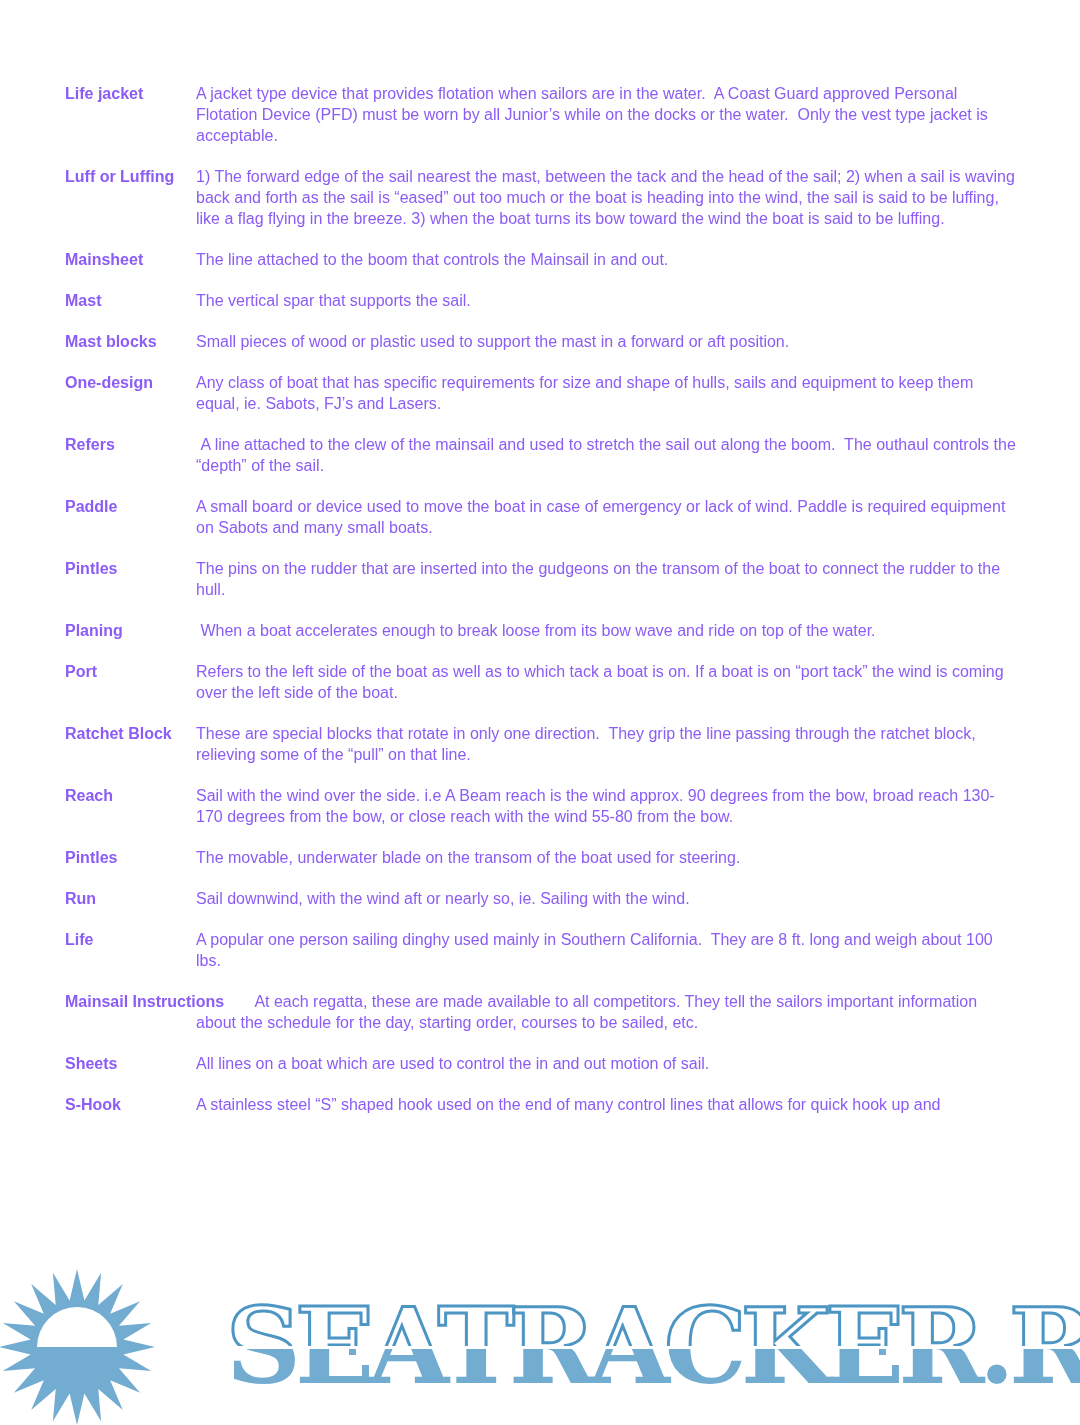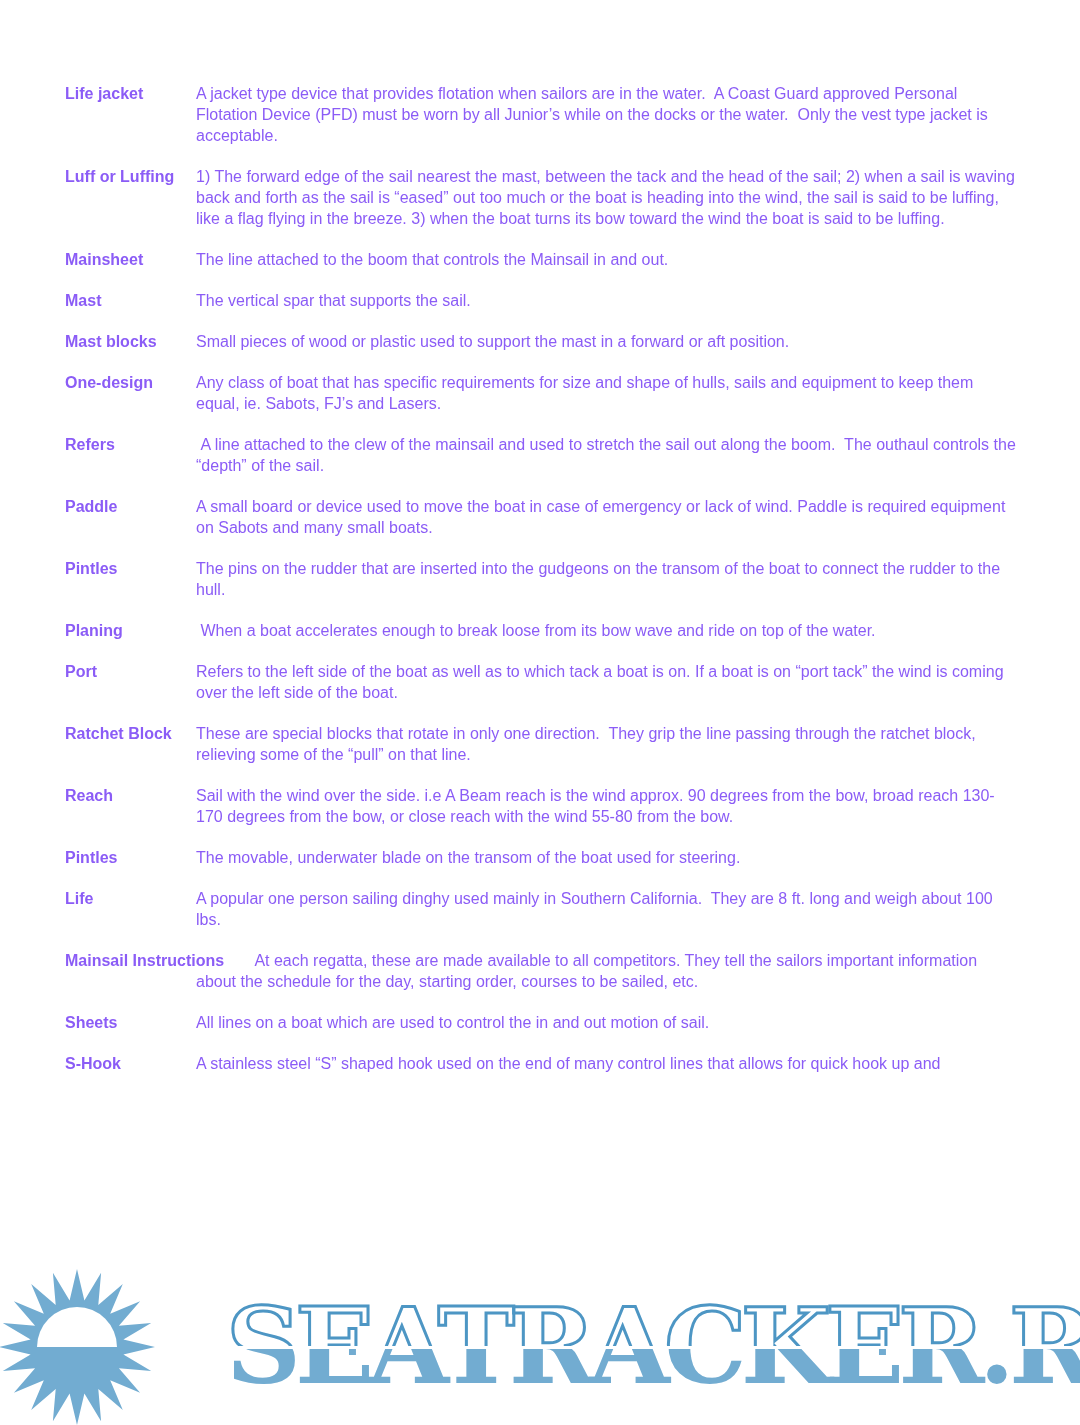--- a/index.html
+++ b/index.html
@@ -106,19 +106,20 @@
     <div class="entry"><span class="term">Mast blocks</span><span class="def">Small pieces of wood or plastic used to support the mast in a forward or aft position.</span></div>
     <div class="entry"><span class="term">One-design</span><span class="def">Any class of boat that has specific requirements for size and shape of hulls, sails and equipment to keep them equal, ie. Sabots, FJ’s and Lasers.</span></div>
     <div class="entry"><span class="term">Refers</span><span class="def">&nbsp;A line attached to the clew of the mainsail and used to stretch the sail out along the boom.&nbsp; The outhaul controls the “depth” of the sail.</span></div>
     <div class="entry"><span class="term">Paddle</span><span class="def">A small board or device used to move the boat in case of emergency or lack of wind. Paddle is required equipment on Sabots and many small boats.</span></div>
     <div class="entry"><span class="term">Pintles</span><span class="def">The pins on the rudder that are inserted into the gudgeons on the transom of the boat to connect the rudder to the hull.</span></div>
     <div class="entry"><span class="term">Planing</span><span class="def">&nbsp;When a boat accelerates enough to break loose from its bow wave and ride on top of the water.</span></div>
     <div class="entry"><span class="term">Port</span><span class="def">Refers to the left side of the boat as well as to which tack a boat is on. If a boat is on “port tack” the wind is coming over the left side of the boat.</span></div>
     <div class="entry"><span class="term">Ratchet Block</span><span class="def">These are special blocks that rotate in only one direction.&nbsp; They grip the line passing through the ratchet block, relieving some of the “pull” on that line.</span></div>
     <div class="entry"><span class="term">Reach</span><span class="def">Sail with the wind over the side. i.e A Beam reach is the wind approx. 90 degrees from the bow, broad reach 130-170 degrees from the bow, or close reach with the wind 55-80 from the bow.</span></div>
     <div class="entry"><span class="term">Pintles</span><span class="def">The movable, underwater blade on the transom of the boat used for steering.</span></div>
+    <div class="entry"><span class="term">Run</span><span class="def">Sail downwind, with the wind aft or nearly so, ie. Sailing with the wind.</span></div>
     <div class="entry"><span class="term">Life</span><span class="def">A popular one person sailing dinghy used mainly in Southern California.&nbsp; They are 8 ft. long and weigh about 100 lbs.</span></div>
     <div class="entry"><span class="term">Mainsail Instructions</span><span class="def">&nbsp;&nbsp;&nbsp;&nbsp;&nbsp;&nbsp; At each regatta, these are made available to all competitors. They tell the sailors important information about the schedule for the day, starting order, courses to be sailed, etc.</span></div>
     <div class="entry"><span class="term">Sheets</span><span class="def">All lines on a boat which are used to control the in and out motion of sail.</span></div>
     <div class="entry"><span class="term">S-Hook</span><span class="def">A stainless steel “S” shaped hook used on the end of many control lines that allows for quick hook up and</span></div>
   </div>
 
 </div>
 
 </body></html>

